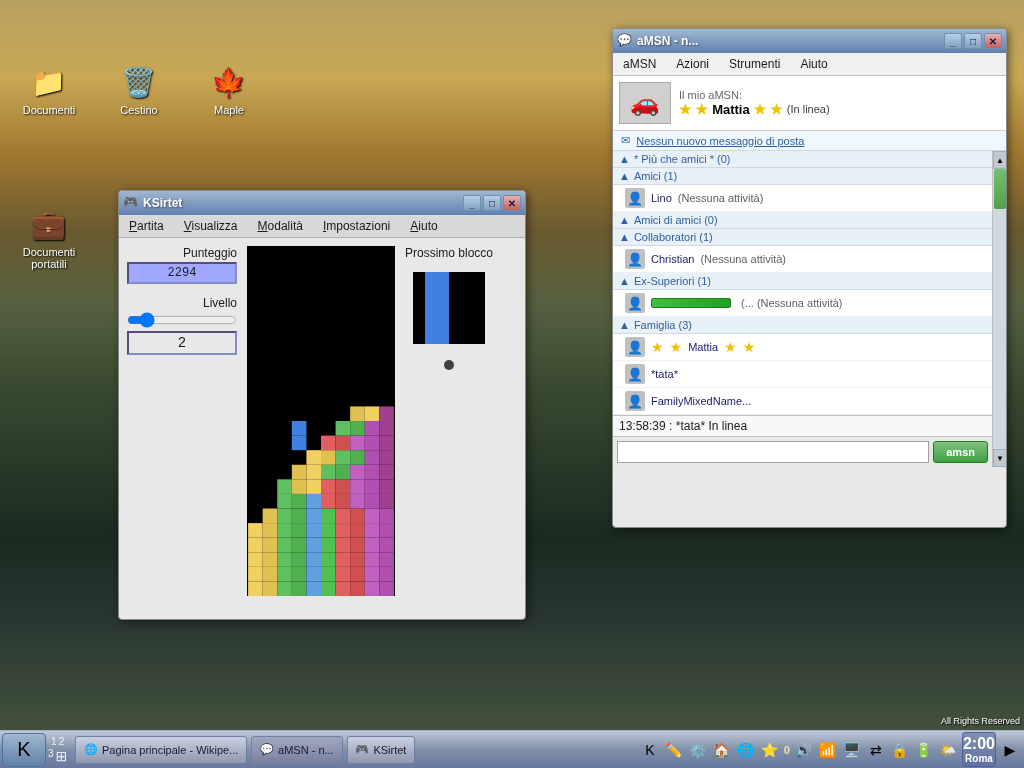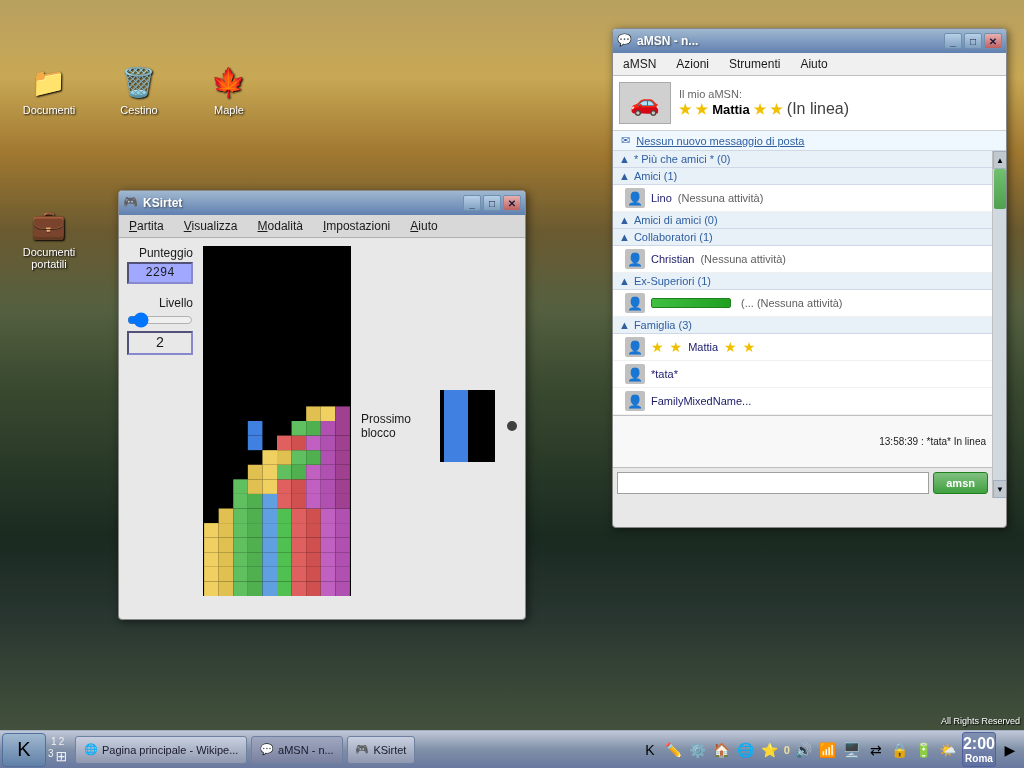--- a/index.html
+++ b/index.html
@@ -243,21 +243,21 @@
     }
 
     #tetris-canvas {
       width: 100%;
       height: 100%;
     }
 
     
     #next-block-area {
       display: flex;
-      flex-direction: row;
+      flex-direction: column;
       align-items: center;
       gap: 12px;
     }
 
     #next-block-label {
       font-size: 12px;
       color: #1a1a1a;
     }
 
     #next-block-display {
@@ -374,25 +374,24 @@
       justify-content: center;
       font-size: 13px;
     }
 
     .contact-name { color: #1a1a6a; }
     .contact-status { color: #606060; }
 
     #amsn-log-area {
       background: #f8f8f8;
       border-top: 1px solid #c0c0c0;
-      padding: 20px 6px;
-      font-size: 10px;
+      padding: 3px 6px;
+      font-size: 12px;
       color: #1a1a1a;
       min-height: 20px;
-      text-align: right;
     }
 
     #amsn-input-area {
       display: flex;
       padding: 4px;
       gap: 4px;
       background: #e8e8e8;
       border-top: 1px solid #c0c0c0;
     }
 
@@ -726,21 +725,21 @@
     <div id="amsn-header">
       <div id="amsn-avatar">🚗</div>
       <div id="amsn-status-area">
         <div id="amsn-status-label">Il mio aMSN:</div>
         <div id="amsn-user-line">
           <span class="star">★</span>
           <span class="star">★</span>
           <span>Mattia</span>
           <span class="star">★</span>
           <span class="star">★</span>
-          <span style="font-weight:normal; font-size:16px; color:#404040;">(In linea)</span>
+          <span style="font-weight:normal; font-size:11px; color:#404040;">(In linea)</span>
         </div>
       </div>
     </div>
 
     <div id="amsn-mail-bar">
       <span>✉</span>
       <span style="text-decoration:underline; cursor:pointer;">Nessun nuovo messaggio di posta</span>
     </div>
 
     <div id="amsn-body">

